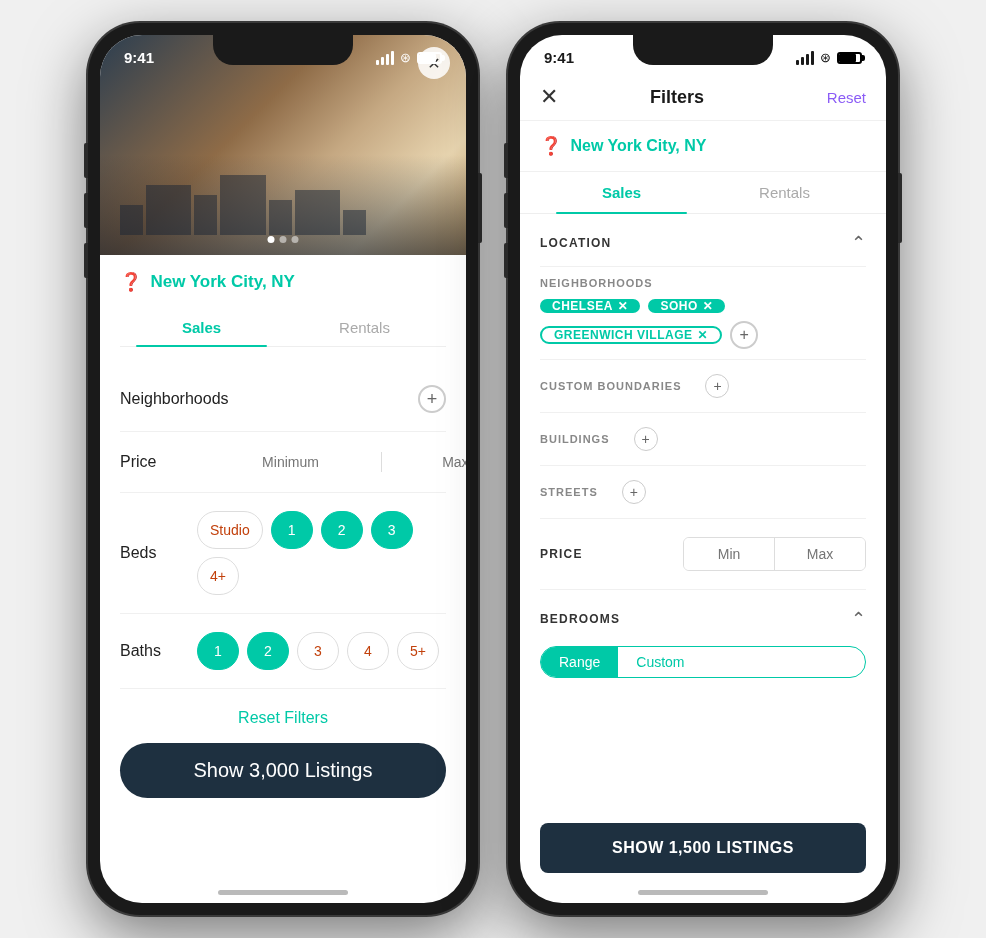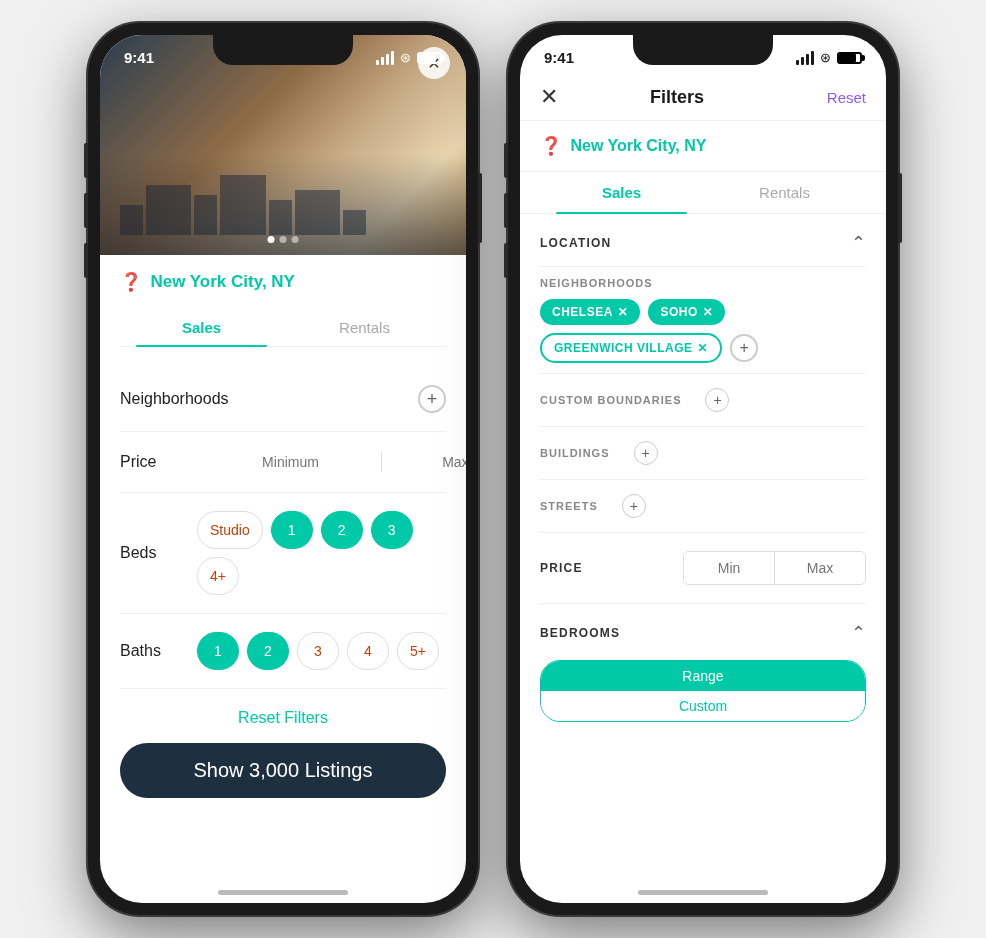--- a/index.html
+++ b/index.html
@@ -435,21 +435,21 @@
     .neighborhood-tags {
       display: flex;
       flex-wrap: wrap;
       gap: 8px;
       align-items: center;
     }
     .n-tag {
       display: flex;
       align-items: center;
       gap: 5px;
-      padding: 6px 12px;
+      padding: 0 12px;
       border-radius: 20px;
       font-size: 12px;
       font-weight: 600;
       letter-spacing: 0.5px;
       color: #fff;
       cursor: pointer;
     }
     .n-tag.teal { background: #00c9a7; }
     .n-tag-x { font-size: 12px; font-weight: 700; }
     .tag-add-btn {
@@ -546,21 +546,20 @@
       font-weight: 700;
       letter-spacing: 1.2px;
       color: #333;
       text-transform: uppercase;
     }
     .range-custom-toggle {
       display: flex;
       border: 1.5px solid #00c9a7;
       border-radius: 20px;
       overflow: hidden;
-      flex-direction: column;
     }
     .toggle-btn {
       padding: 7px 18px;
       font-size: 14px;
       font-weight: 500;
       cursor: pointer;
       border: none;
       background: transparent;
     }
     .toggle-btn.active {
@@ -789,17 +788,20 @@
           </div>
           <div class="range-custom-toggle">
             <button class="toggle-btn active">Range</button>
             <button class="toggle-btn inactive">Custom</button>
           </div>
         </div>
 
         <div style="height:20px;"></div>
       </div>
 
+      <div class="filters-bottom">
+        <button class="show-listings-btn">SHOW 1,500 Listings</button>
+      </div>
     </div>
 
     <div style="position:absolute;bottom:8px;left:50%;transform:translateX(-50%);width:130px;height:5px;background:#1a1a1a;border-radius:3px;opacity:0.3;"></div>
   </div>
 </div>
 
 </body></html>

